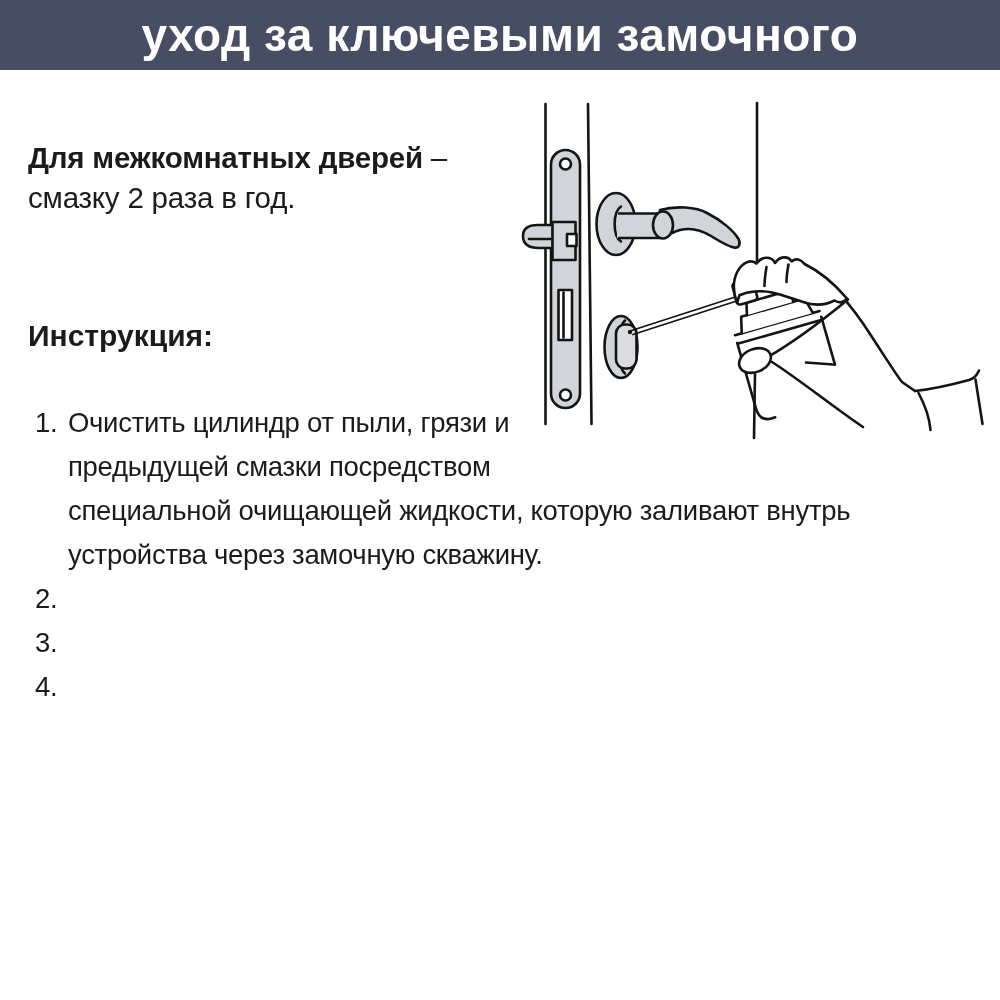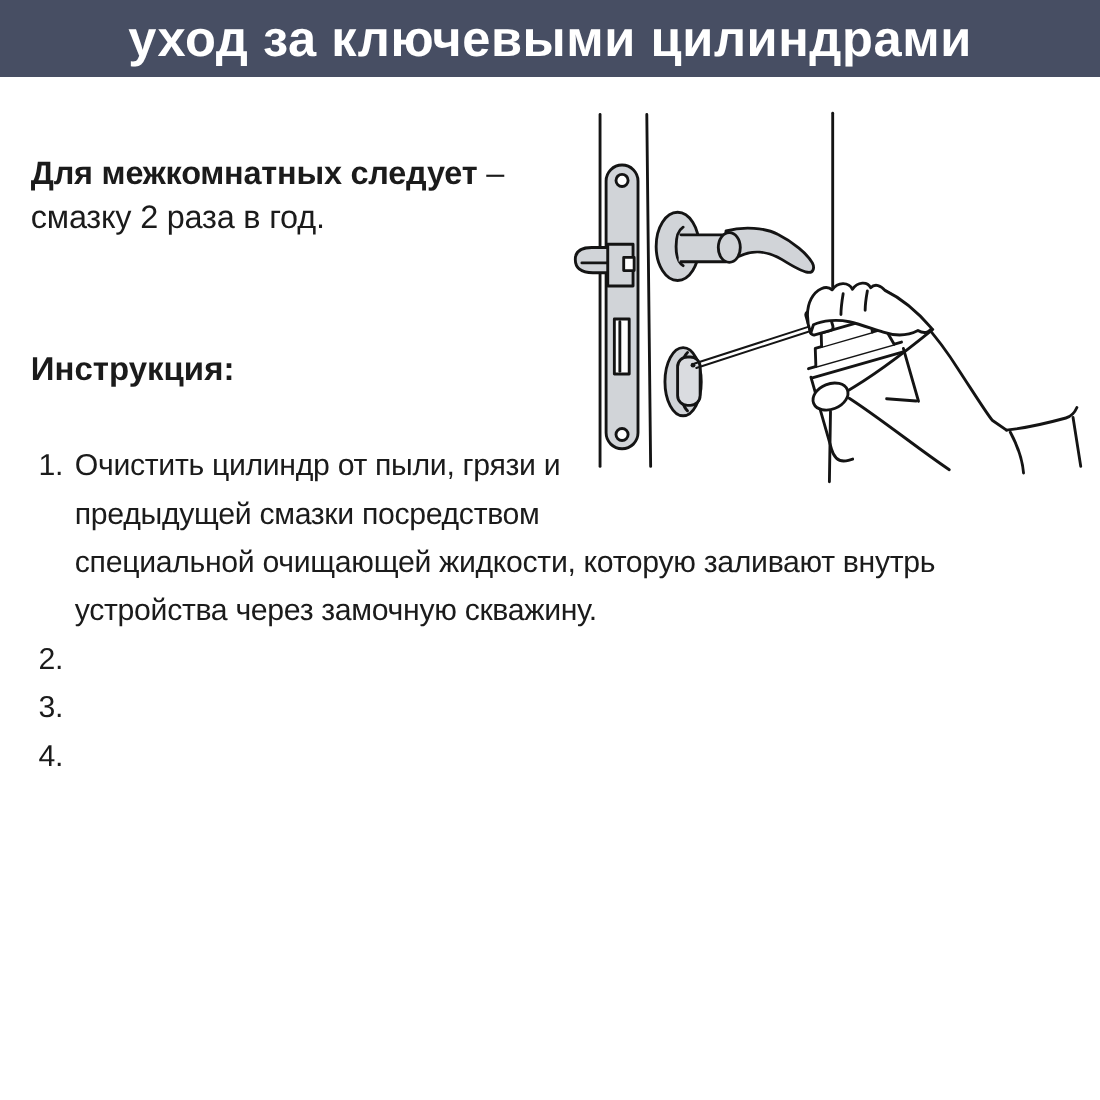--- a/index.html
+++ b/index.html
@@ -19,25 +19,25 @@
     font-size:27.5px; line-height:44px; letter-spacing:-0.3px; }
   .item { display:flex; }
   .item .num { flex:none; width:33px; }
   .item .txt { white-space:pre-line; }
   .illus { position:absolute; left:500px; top:90px; width:500px; height:360px; }
 </style>
 </head>
 <body>
 
 <header class="banner">
-  <h1>уход за ключевыми цилиндрами</h1>
+  <h1>уход за ключевыми замочного</h1>
 </header>
 
 <div class="intro">
-  <div><b>Для межкомнатных следует</b><span> –</span></div>
+  <div><b>Для межкомнатных дверей</b><span> –</span></div>
   <div><b></b><span>смазку 2 раза в год.</span></div>
 </div>
 
 <div class="instr-heading">Инструкция:</div>
 
 <div class="list">
   <div class="item">
     <div class="num">1.</div>
     <div class="txt">Очистить цилиндр от пыли, грязи и
 предыдущей смазки посредством

